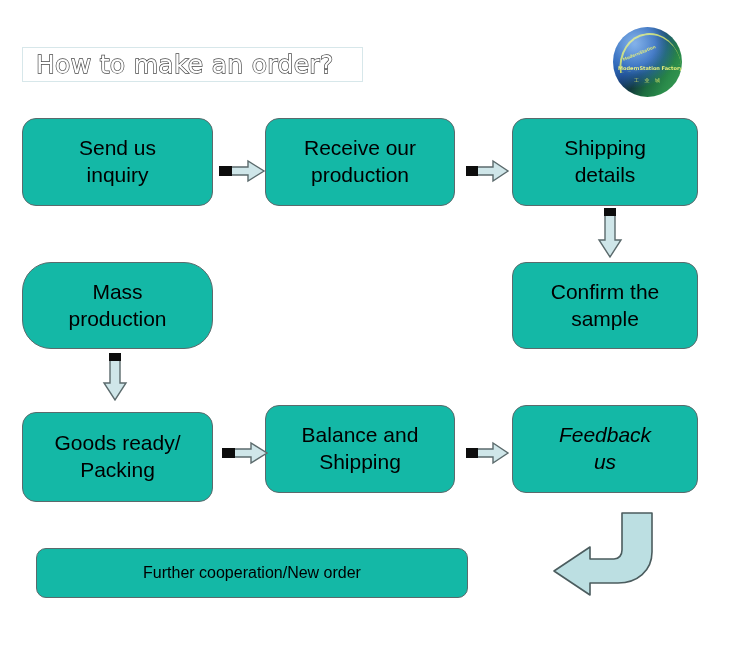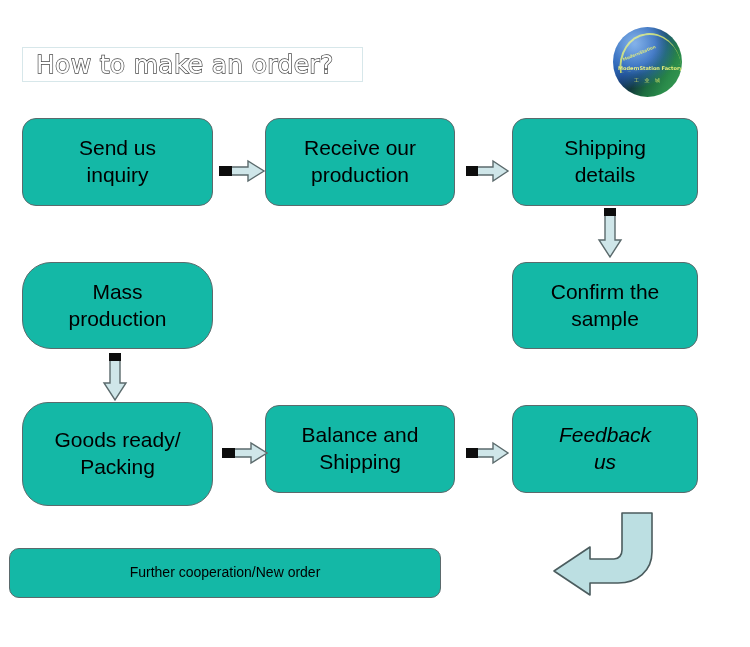--- a/index.html
+++ b/index.html
@@ -87,27 +87,27 @@
   .node .lbl{display:block;white-space:pre-line;}
 
   #node-inquiry    {left:22px; top:118px; width:191px; height:88px;}
   #node-quotation  {left:265px;top:118px; width:190px; height:88px;}
   #node-negotiate  {left:512px;top:118px; width:186px; height:88px;}
 
   #node-mass       {left:22px; top:262px; width:191px; height:87px;border-radius:29px;}
   #node-signpi     {left:265px;top:262px; width:190px; height:87px;}
   #node-confirm    {left:512px;top:262px; width:186px; height:87px;}
 
-  #node-goods      {left:22px; top:402px; width:191px; height:104px;border-radius:26px;}
+  #node-goods      {left:22px; top:412px; width:191px; height:90px;}
   #node-balance    {left:265px;top:405px; width:190px; height:88px;}
   #node-feedback   {left:512px;top:405px; width:186px; height:88px;font-style:italic;}
 
   #node-further{
-    left:9px;top:548px;width:432px;height:50px;
-    border-radius:10px;font-size:14px;
+    left:36px;top:548px;width:432px;height:50px;
+    border-radius:10px;font-size:16px;
   }
 
   
   .arrow{position:absolute;}
   .arrow svg{display:block;overflow:visible;}
   .a-body{fill:#cfe6e9;stroke:#5b6a6c;stroke-width:1.4;}
   .a-tail{fill:#0d0d0d;}
 
   #arrow-1{left:218px;top:158px;width:48px;height:26px;}
   #arrow-2{left:465px;top:158px;width:45px;height:26px;}

